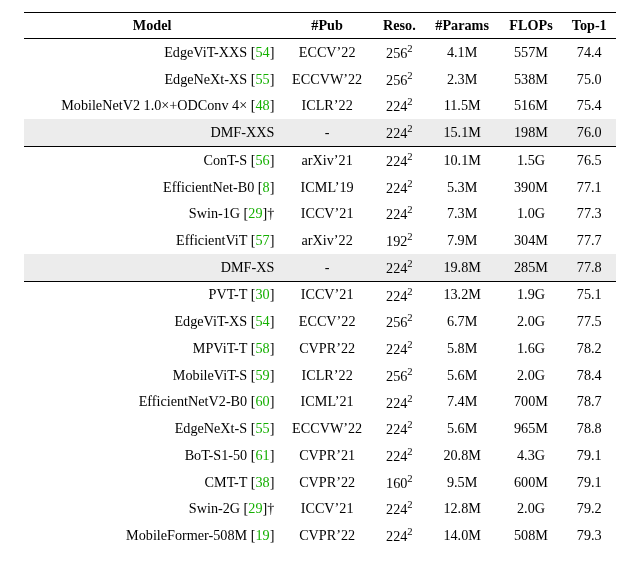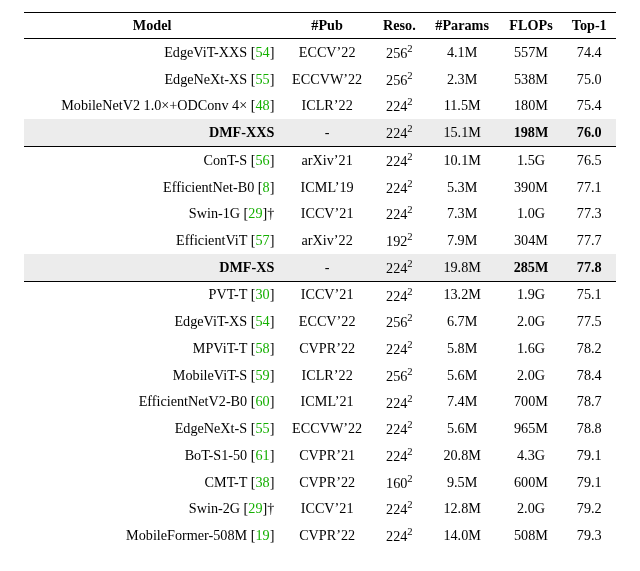--- a/index.html
+++ b/index.html
@@ -4,21 +4,21 @@
 <style>
   html,body{margin:0;padding:0;background:#fff;font-family:"Times New Roman",serif;color:#000;}
   .page{width:640px;margin:0 auto;box-sizing:border-box;padding:12px 24px 18px;}
   table{border-collapse:collapse;width:100%;font-size:14.2px;}
   th,td{padding:4px 6px;text-align:center;white-space:nowrap;}
   th{font-weight:700;}
   td.model{text-align:right;}
   .hr-top{border-top:1.4px solid #000;}
   .hr-thin td,.hr-thin th{border-bottom:0.9px solid #000;}
   .hl{background:#ececec;}
-  td .bold, .bold{font-weight:700;}
+  td .bold, .bold{font-weight:400;}
   a.ref{color:#14b000;text-decoration:none;}
   .dag{font-style:normal;}
   sup{font-size:0.75em;}
 </style>
 </head>
 <body>
 
 <div class="page">
   <table>
     <thead>
@@ -46,21 +46,21 @@
           <td>256<sup>2</sup></td>
           <td>2.3M</td>
           <td>538M</td>
           <td>75.0</td>
         </tr>
         <tr>
           <td class="model">MobileNetV2 1.0×+ODConv 4× [<a class="ref">48</a>]</td>
           <td>ICLR’22</td>
           <td>224<sup>2</sup></td>
           <td>11.5M</td>
-          <td>180M</td>
+          <td>516M</td>
           <td>75.4</td>
         </tr>
         <tr class="hl hr-thin">
           <td class="model"><span class="bold">DMF-XXS</span></td>
           <td>-</td>
           <td>224<sup>2</sup></td>
           <td>15.1M</td>
           <td><span class="bold">198M</span></td>
           <td><span class="bold">76.0</span></td>
         </tr>

